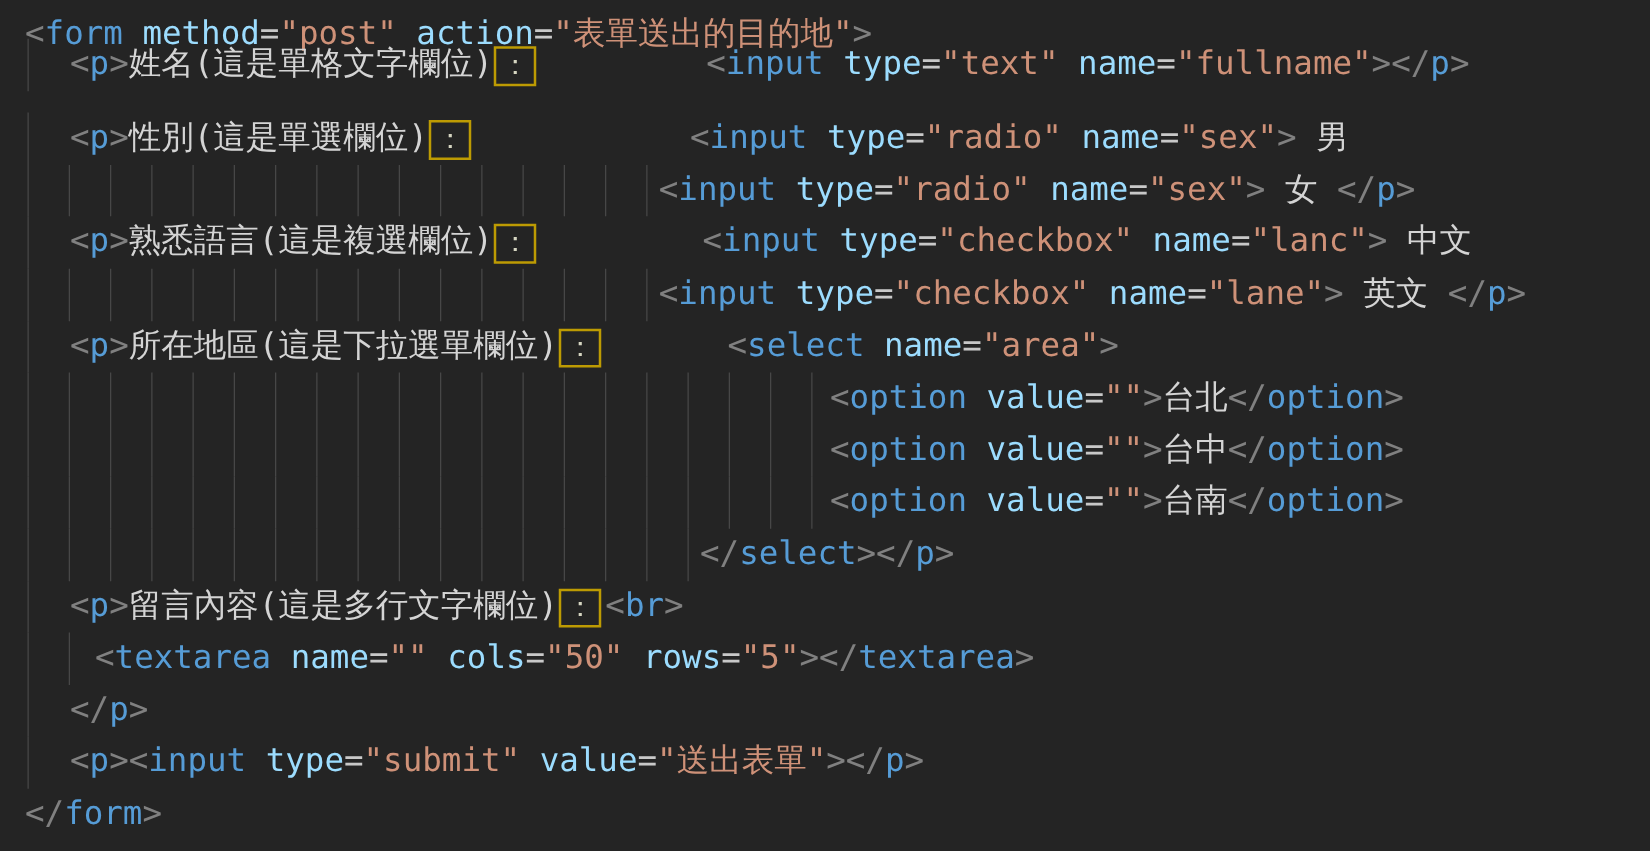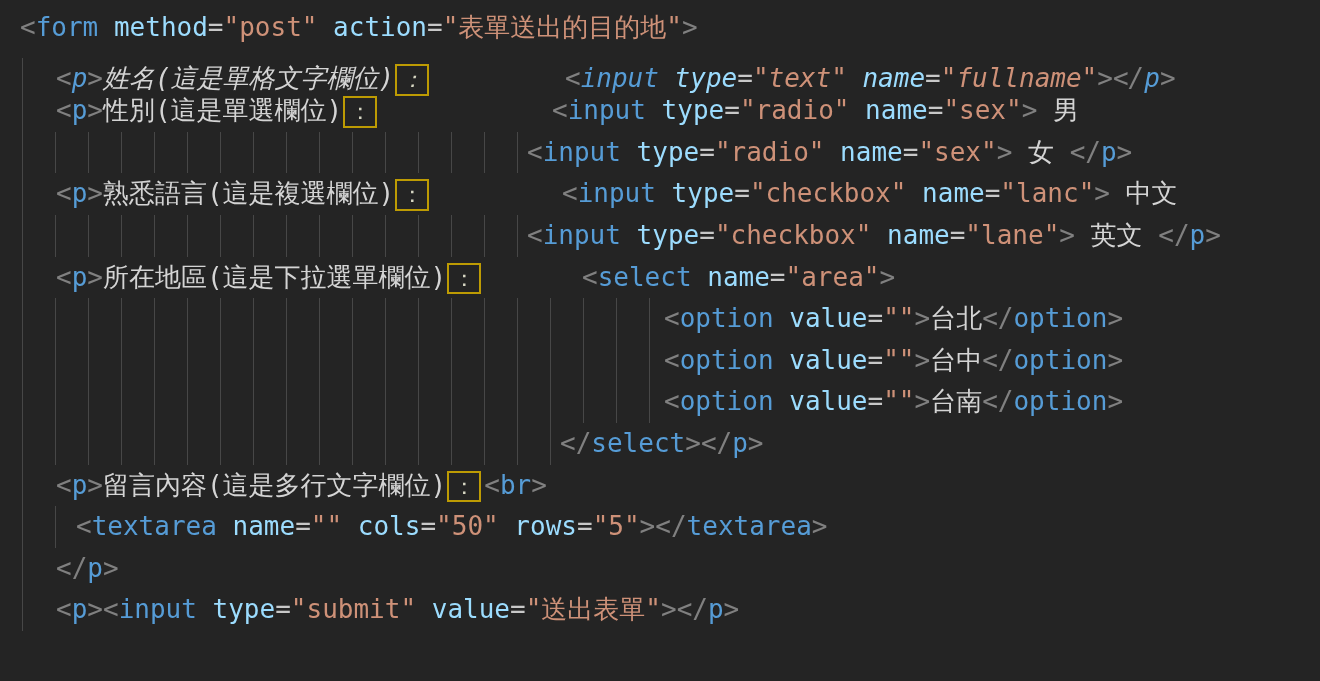--- a/index.html
+++ b/index.html
@@ -24,21 +24,21 @@
     vertical-align:baseline;
   }
 </style>
 </head>
 <body>
 
 <div id="editor" style="background: rgb(36, 36, 36);">
     <div class="code-line" style="top: 7px; height: 41.6px; line-height: 41.6px;">
       <span class="chunk" style="left: 20px;"><span class="tok tok-p" style="color: rgb(128, 128, 128);">&lt;</span><span class="tok tok-t" style="color: rgb(86, 156, 214);">form</span><span class="tok tok-x" style="color: rgb(212, 212, 212);"> </span><span class="tok tok-a" style="color: rgb(156, 220, 254);">method</span><span class="tok tok-e" style="color: rgb(200, 200, 200);">=</span><span class="tok tok-s" style="color: rgb(206, 145, 120);">"post"</span><span class="tok tok-x" style="color: rgb(212, 212, 212);"> </span><span class="tok tok-a" style="color: rgb(156, 220, 254);">action</span><span class="tok tok-e" style="color: rgb(200, 200, 200);">=</span><span class="tok tok-s" style="color: rgb(206, 145, 120);">"表單送出的目的地"</span><span class="tok tok-p" style="color: rgb(128, 128, 128);">&gt;</span></span>
     </div>
-    <div class="code-line" style="top: 58px; height: 41.6px; line-height: 41.6px; font-style: italic;">
+    <div class="code-line" style="top: 31px; height: 41.6px; line-height: 41.6px;">
       <div class="guide" style="left: 22px; height: 41.6px; background: rgb(71, 71, 71);"></div>
       <span class="chunk" style="left: 56px;"><span class="tok tok-p" style="color: rgb(128, 128, 128);">&lt;</span><span class="tok tok-t" style="color: rgb(86, 156, 214);">p</span><span class="tok tok-p" style="color: rgb(128, 128, 128);">&gt;</span><span class="tok tok-x" style="color: rgb(212, 212, 212);">姓名(這是單格文字欄位)</span><span class="tok tok-b" style="color: rgb(214, 214, 194); border-color: rgb(189, 155, 3); font-size: 22px;">：</span></span>
       <span class="chunk" style="left: 565px;"><span class="tok tok-p" style="color: rgb(128, 128, 128);">&lt;</span><span class="tok tok-t" style="color: rgb(86, 156, 214);">input</span><span class="tok tok-x" style="color: rgb(212, 212, 212);"> </span><span class="tok tok-a" style="color: rgb(156, 220, 254);">type</span><span class="tok tok-e" style="color: rgb(200, 200, 200);">=</span><span class="tok tok-s" style="color: rgb(206, 145, 120);">"text"</span><span class="tok tok-x" style="color: rgb(212, 212, 212);"> </span><span class="tok tok-a" style="color: rgb(156, 220, 254);">name</span><span class="tok tok-e" style="color: rgb(200, 200, 200);">=</span><span class="tok tok-s" style="color: rgb(206, 145, 120);">"fullname"</span><span class="tok tok-p" style="color: rgb(128, 128, 128);">&gt;&lt;/</span><span class="tok tok-t" style="color: rgb(86, 156, 214);">p</span><span class="tok tok-p" style="color: rgb(128, 128, 128);">&gt;</span></span>
     </div>
     <div class="code-line" style="top: 90.2px; height: 41.6px; line-height: 41.6px;">
       <div class="guide" style="left: 22px; height: 41.6px; background: rgb(71, 71, 71);"></div>
       <span class="chunk" style="left: 56px;"><span class="tok tok-p" style="color: rgb(128, 128, 128);">&lt;</span><span class="tok tok-t" style="color: rgb(86, 156, 214);">p</span><span class="tok tok-p" style="color: rgb(128, 128, 128);">&gt;</span><span class="tok tok-x" style="color: rgb(212, 212, 212);">性別(這是單選欄位)</span><span class="tok tok-b" style="color: rgb(214, 214, 194); border-color: rgb(189, 155, 3); font-size: 22px;">：</span></span>
       <span class="chunk" style="left: 552px;"><span class="tok tok-p" style="color: rgb(128, 128, 128);">&lt;</span><span class="tok tok-t" style="color: rgb(86, 156, 214);">input</span><span class="tok tok-x" style="color: rgb(212, 212, 212);"> </span><span class="tok tok-a" style="color: rgb(156, 220, 254);">type</span><span class="tok tok-e" style="color: rgb(200, 200, 200);">=</span><span class="tok tok-s" style="color: rgb(206, 145, 120);">"radio"</span><span class="tok tok-x" style="color: rgb(212, 212, 212);"> </span><span class="tok tok-a" style="color: rgb(156, 220, 254);">name</span><span class="tok tok-e" style="color: rgb(200, 200, 200);">=</span><span class="tok tok-s" style="color: rgb(206, 145, 120);">"sex"</span><span class="tok tok-p" style="color: rgb(128, 128, 128);">&gt;</span><span class="tok tok-x" style="color: rgb(212, 212, 212);"> 男</span></span>
     </div>
     <div class="code-line" style="top: 131.8px; height: 41.6px; line-height: 41.6px;">
@@ -188,13 +188,16 @@
       <span class="chunk" style="left: 76px;"><span class="tok tok-p" style="color: rgb(128, 128, 128);">&lt;</span><span class="tok tok-t" style="color: rgb(86, 156, 214);">textarea</span><span class="tok tok-x" style="color: rgb(212, 212, 212);"> </span><span class="tok tok-a" style="color: rgb(156, 220, 254);">name</span><span class="tok tok-e" style="color: rgb(200, 200, 200);">=</span><span class="tok tok-s" style="color: rgb(206, 145, 120);">""</span><span class="tok tok-x" style="color: rgb(212, 212, 212);"> </span><span class="tok tok-a" style="color: rgb(156, 220, 254);">cols</span><span class="tok tok-e" style="color: rgb(200, 200, 200);">=</span><span class="tok tok-s" style="color: rgb(206, 145, 120);">"50"</span><span class="tok tok-x" style="color: rgb(212, 212, 212);"> </span><span class="tok tok-a" style="color: rgb(156, 220, 254);">rows</span><span class="tok tok-e" style="color: rgb(200, 200, 200);">=</span><span class="tok tok-s" style="color: rgb(206, 145, 120);">"5"</span><span class="tok tok-p" style="color: rgb(128, 128, 128);">&gt;&lt;/</span><span class="tok tok-t" style="color: rgb(86, 156, 214);">textarea</span><span class="tok tok-p" style="color: rgb(128, 128, 128);">&gt;</span></span>
     </div>
     <div class="code-line" style="top: 547.8px; height: 41.6px; line-height: 41.6px;">
       <div class="guide" style="left: 22px; height: 41.6px; background: rgb(71, 71, 71);"></div>
       <span class="chunk" style="left: 56px;"><span class="tok tok-p" style="color: rgb(128, 128, 128);">&lt;/</span><span class="tok tok-t" style="color: rgb(86, 156, 214);">p</span><span class="tok tok-p" style="color: rgb(128, 128, 128);">&gt;</span></span>
     </div>
     <div class="code-line" style="top: 589.4px; height: 41.6px; line-height: 41.6px;">
       <div class="guide" style="left: 22px; height: 41.6px; background: rgb(71, 71, 71);"></div>
       <span class="chunk" style="left: 56px;"><span class="tok tok-p" style="color: rgb(128, 128, 128);">&lt;</span><span class="tok tok-t" style="color: rgb(86, 156, 214);">p</span><span class="tok tok-p" style="color: rgb(128, 128, 128);">&gt;&lt;</span><span class="tok tok-t" style="color: rgb(86, 156, 214);">input</span><span class="tok tok-x" style="color: rgb(212, 212, 212);"> </span><span class="tok tok-a" style="color: rgb(156, 220, 254);">type</span><span class="tok tok-e" style="color: rgb(200, 200, 200);">=</span><span class="tok tok-s" style="color: rgb(206, 145, 120);">"submit"</span><span class="tok tok-x" style="color: rgb(212, 212, 212);"> </span><span class="tok tok-a" style="color: rgb(156, 220, 254);">value</span><span class="tok tok-e" style="color: rgb(200, 200, 200);">=</span><span class="tok tok-s" style="color: rgb(206, 145, 120);">"送出表單"</span><span class="tok tok-p" style="color: rgb(128, 128, 128);">&gt;&lt;/</span><span class="tok tok-t" style="color: rgb(86, 156, 214);">p</span><span class="tok tok-p" style="color: rgb(128, 128, 128);">&gt;</span></span>
     </div>
+    <div class="code-line" style="top: 631px; height: 41.6px; line-height: 41.6px;">
+      <span class="chunk" style="left: 20px;"><span class="tok tok-p" style="color: rgb(128, 128, 128);">&lt;/</span><span class="tok tok-t" style="color: rgb(86, 156, 214);">form</span><span class="tok tok-p" style="color: rgb(128, 128, 128);">&gt;</span></span>
+    </div>
   </div>
 
 </body></html>

